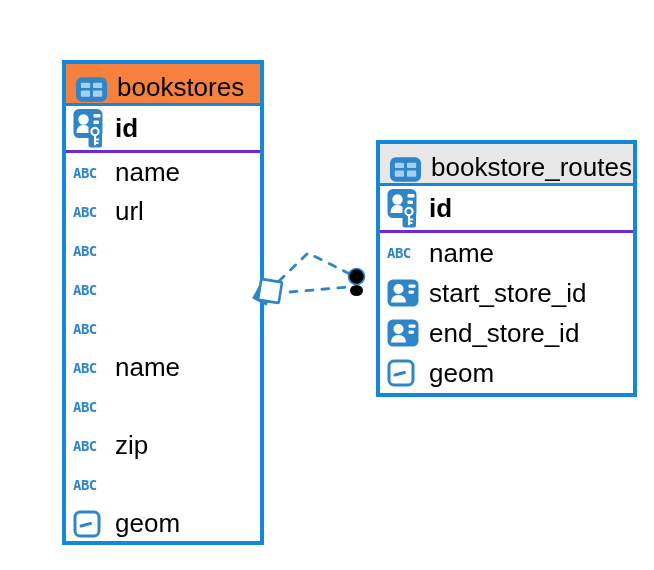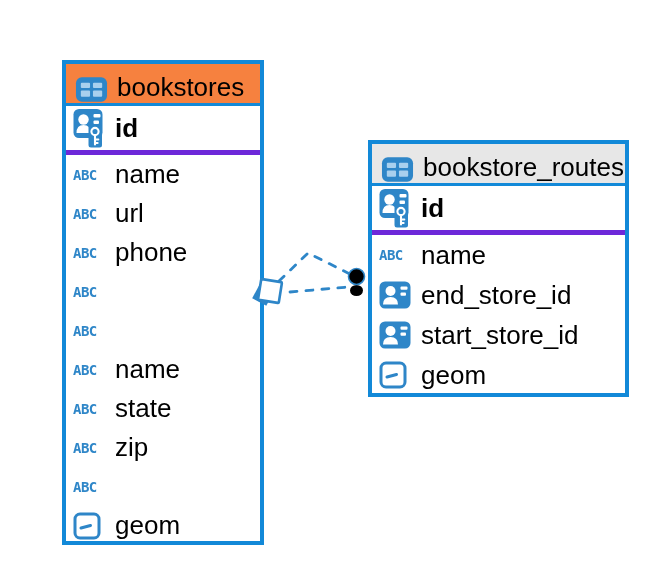--- a/index.html
+++ b/index.html
@@ -6,30 +6,30 @@
   body{
     width:654px;height:570px;background:#ffffff;
     font-family:"Liberation Sans", sans-serif;color:#000;
   }
   .canvas{position:relative;width:654px;height:570px;overflow:hidden;background:#fff;}
   .table-card{
     position:absolute;background:#fff;box-sizing:border-box;
     border:4px solid #1289D8;
   }
   #tbl-bookstores{left:62px;top:60px;width:202px;height:485px;}
-  #tbl-routes{left:368px;top:140px;width:261px;height:257px;}
+  #tbl-routes{left:376px;top:140px;width:261px;height:257px;}
   .t-header{
     display:flex;align-items:flex-end;gap:9px;padding-left:9px;
     height:39px;border-bottom:3px solid #1289D8;font-size:26px;
   }
   .t-header.orange{background:#F6813F;}
   .t-header.gray{background:#E7E7E7;}
   .pk-row{
     display:flex;align-items:center;gap:9px;padding-left:7px;
-    height:44px;border-bottom:5px solid #6d28d9;
+    height:44px;border-bottom:3px solid #6d28d9;
     font-size:26px;font-weight:bold;
   }
   .t-body{display:flex;flex-direction:column;}
   .row{display:flex;align-items:center;gap:9px;padding-left:7px;height:39px;font-size:26px;}
   #tbl-routes .row{height:40px;}
   .icon-slot{width:33px;flex:0 0 33px;display:flex;align-items:center;justify-content:flex-start;}
   .pk-row .icon-slot{height:44px;align-items:flex-start;padding-top:4px;}
   .abc{
     font-family:"DejaVu Sans Mono", monospace;font-weight:bold;
     font-size:14px;letter-spacing:-0.5px;color:#2E86C8;
@@ -104,21 +104,20 @@
       <div class="row">
         <span class="icon-slot">
             <span class="abc">ABC</span>
           </span>
         <span>url</span>
       </div>
       <div class="row">
         <span class="icon-slot">
             <span class="abc">ABC</span>
           </span>
-        <span>phone</span>
       </div>
       <div class="row">
         <span class="icon-slot">
             <span class="abc">ABC</span>
           </span>
       </div>
       <div class="row">
         <span class="icon-slot">
             <span class="abc">ABC</span>
           </span>
@@ -126,21 +125,20 @@
       <div class="row">
         <span class="icon-slot">
             <span class="abc">ABC</span>
           </span>
         <span>name</span>
       </div>
       <div class="row">
         <span class="icon-slot">
             <span class="abc">ABC</span>
           </span>
-        <span>state</span>
       </div>
       <div class="row">
         <span class="icon-slot">
             <span class="abc">ABC</span>
           </span>
         <span>zip</span>
       </div>
       <div class="row">
         <span class="icon-slot">
             <span class="abc">ABC</span>
@@ -180,29 +178,29 @@
             <span class="abc">ABC</span>
           </span>
         <span>name</span>
       </div>
       <div class="row">
         <span class="icon-slot">
           <svg width="32" height="28">
               <use href="#sym-person"></use>
             </svg>
         </span>
-        <span>end_store_id</span>
+        <span>start_store_id</span>
       </div>
       <div class="row">
         <span class="icon-slot">
           <svg width="32" height="28">
               <use href="#sym-person"></use>
             </svg>
         </span>
-        <span>start_store_id</span>
+        <span>end_store_id</span>
       </div>
       <div class="row">
         <span class="icon-slot">
           <svg width="28" height="28">
               <use href="#sym-geom"></use>
             </svg>
         </span>
         <span>geom</span>
       </div>
     </div>

